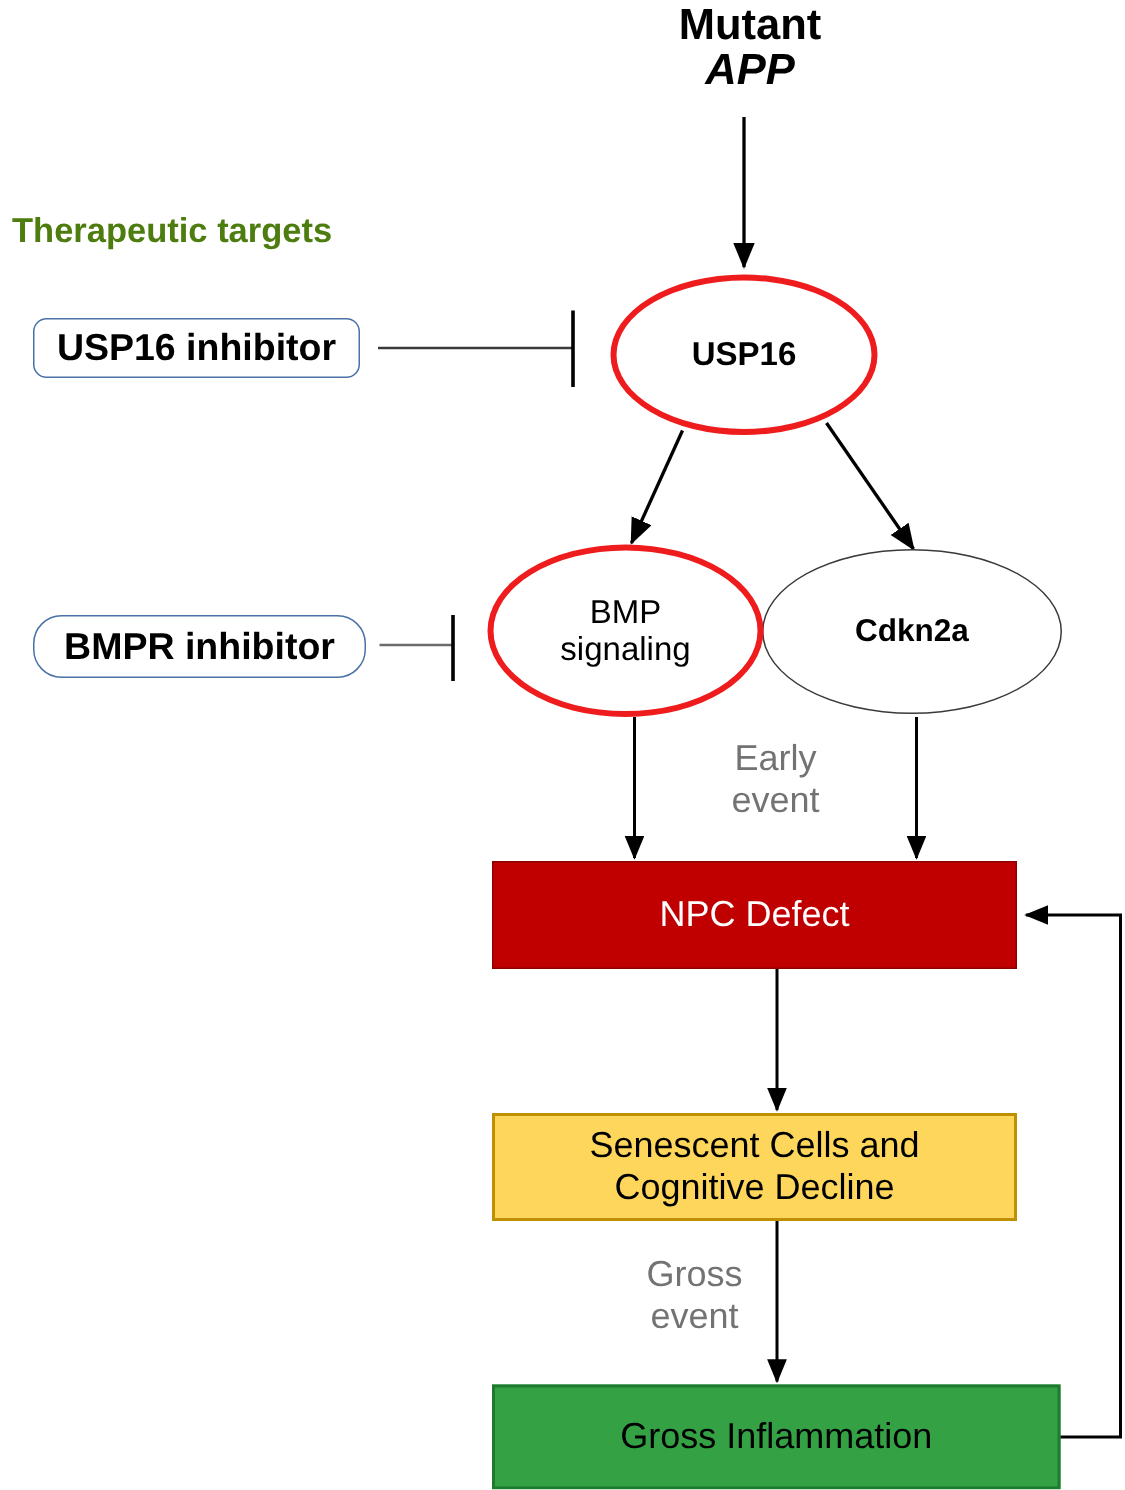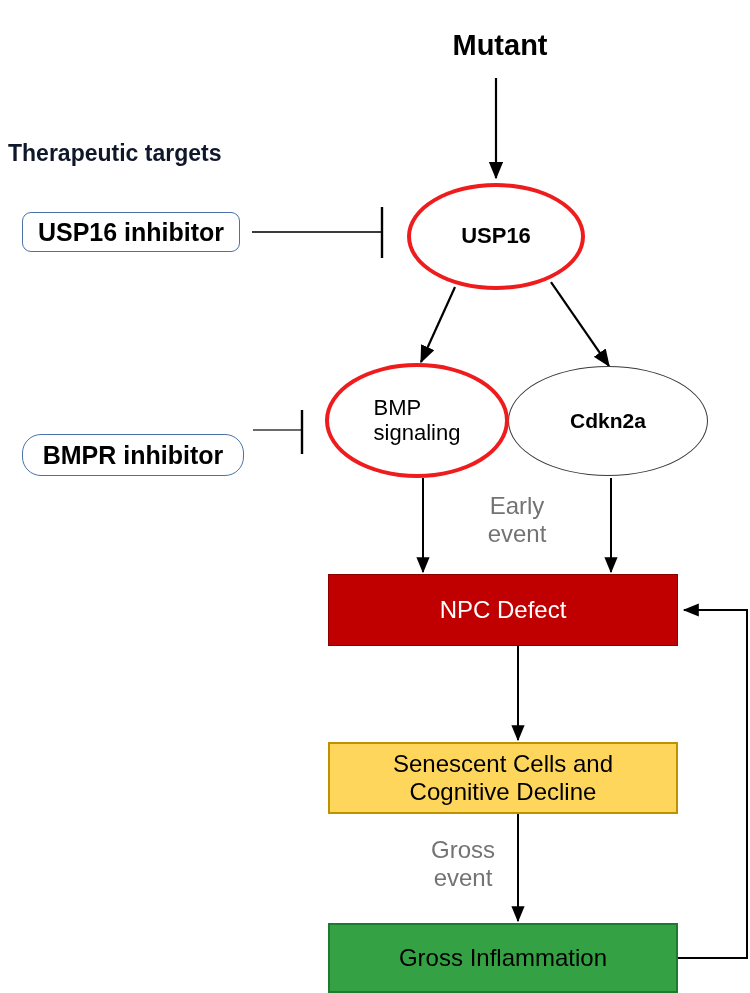--- a/index.html
+++ b/index.html
@@ -35,67 +35,66 @@
     font-weight: bold;
     color: #000000;
     line-height: 1.08;
     white-space: nowrap;
   }
   .hdr-mutant {
     left: 400px;
     top: 2px;
     width: 200px;
     font-size: 29px;
-    margin-top: 28px;
   }
   .hdr-app {
     left: 400px;
     top: 32px;
     width: 200px;
     font-size: 29px;
     font-style: italic;
   }
   .section-label {
     position: absolute;
     left: 8px;
     top: 140px;
     font-size: 23px;
     font-weight: bold;
-    color: #0f172a;
+    color: #4d7c0f;
     white-space: nowrap;
   }
 
   
   .pill {
     position: absolute;
     box-sizing: border-box;
     border: 1px solid #4a72a8;
     border-radius: 9px;
     background: #ffffff;
     display: flex;
     align-items: center;
     justify-content: center;
     font-size: 25px;
     font-weight: bold;
     color: #000000;
     white-space: nowrap;
   }
   #pill-usp16 { left: 22px;  top: 212px; width: 218px; height: 40px; }
-  #pill-bmpr  { left: 22px;  top: 434px; width: 222px; height: 42px; border-radius: 19px; }
+  #pill-bmpr  { left: 22px;  top: 410px; width: 222px; height: 42px; border-radius: 19px; }
 
   
   .ellipse {
     position: absolute;
     box-sizing: border-box;
     border-radius: 50%;
     background: #ffffff;
     display: flex;
     align-items: center;
     justify-content: center;
-    text-align: left;
+    text-align: center;
     color: #000000;
     line-height: 1.12;
   }
   .ellipse-red  { border: 4px solid #ee1c1c; }
   .ellipse-thin { border: 1px solid #3a3a3a; }
 
   #ell-usp16 {
     left: 407px; top: 183px; width: 178px; height: 107px;
     font-size: 22px; font-weight: bold;
     z-index: 3;
@@ -128,21 +127,21 @@
     border: 1px solid #8c0000;
     color: #ffffff;
   }
   #box-senescent {
     left: 328px; top: 742px; width: 350px; height: 72px;
     background: #FFD65C;
     border: 2px solid #bf9000;
     color: #000000;
   }
   #box-inflammation {
-    left: 328px; top: 923px; width: 350px; height: 70px;
+    left: 328px; top: 923px; width: 379px; height: 70px;
     background: #34A244;
     border: 2px solid #1e7a2e;
     color: #000000;
   }
 
   
   .edge-label {
     position: absolute;
     text-align: center;
     font-size: 24px;
@@ -182,20 +181,21 @@
     <line x1="611" y1="478" x2="611" y2="572" stroke="#000000" stroke-width="2" marker-end="url(#arrowhead)"></line>
 
     <line x1="518" y1="646" x2="518" y2="740" stroke="#000000" stroke-width="2" marker-end="url(#arrowhead)"></line>
 
     <line x1="518" y1="814" x2="518" y2="921" stroke="#000000" stroke-width="2" marker-end="url(#arrowhead)"></line>
 
     <path d="M678,958 L747,958 L747,610 L684,610" fill="none" stroke="#000000" stroke-width="2" marker-end="url(#arrowhead)"></path>
   </svg>
 
   <div class="hdr-title hdr-mutant">Mutant</div>
+  <div class="hdr-title hdr-app">APP</div>
 
   <div class="section-label">Therapeutic targets</div>
 
   <div class="pill" id="pill-usp16">
     <span>USP16 inhibitor</span>
   </div>
 
   <div class="pill" id="pill-bmpr">
     <span>BMPR inhibitor</span>
   </div>

